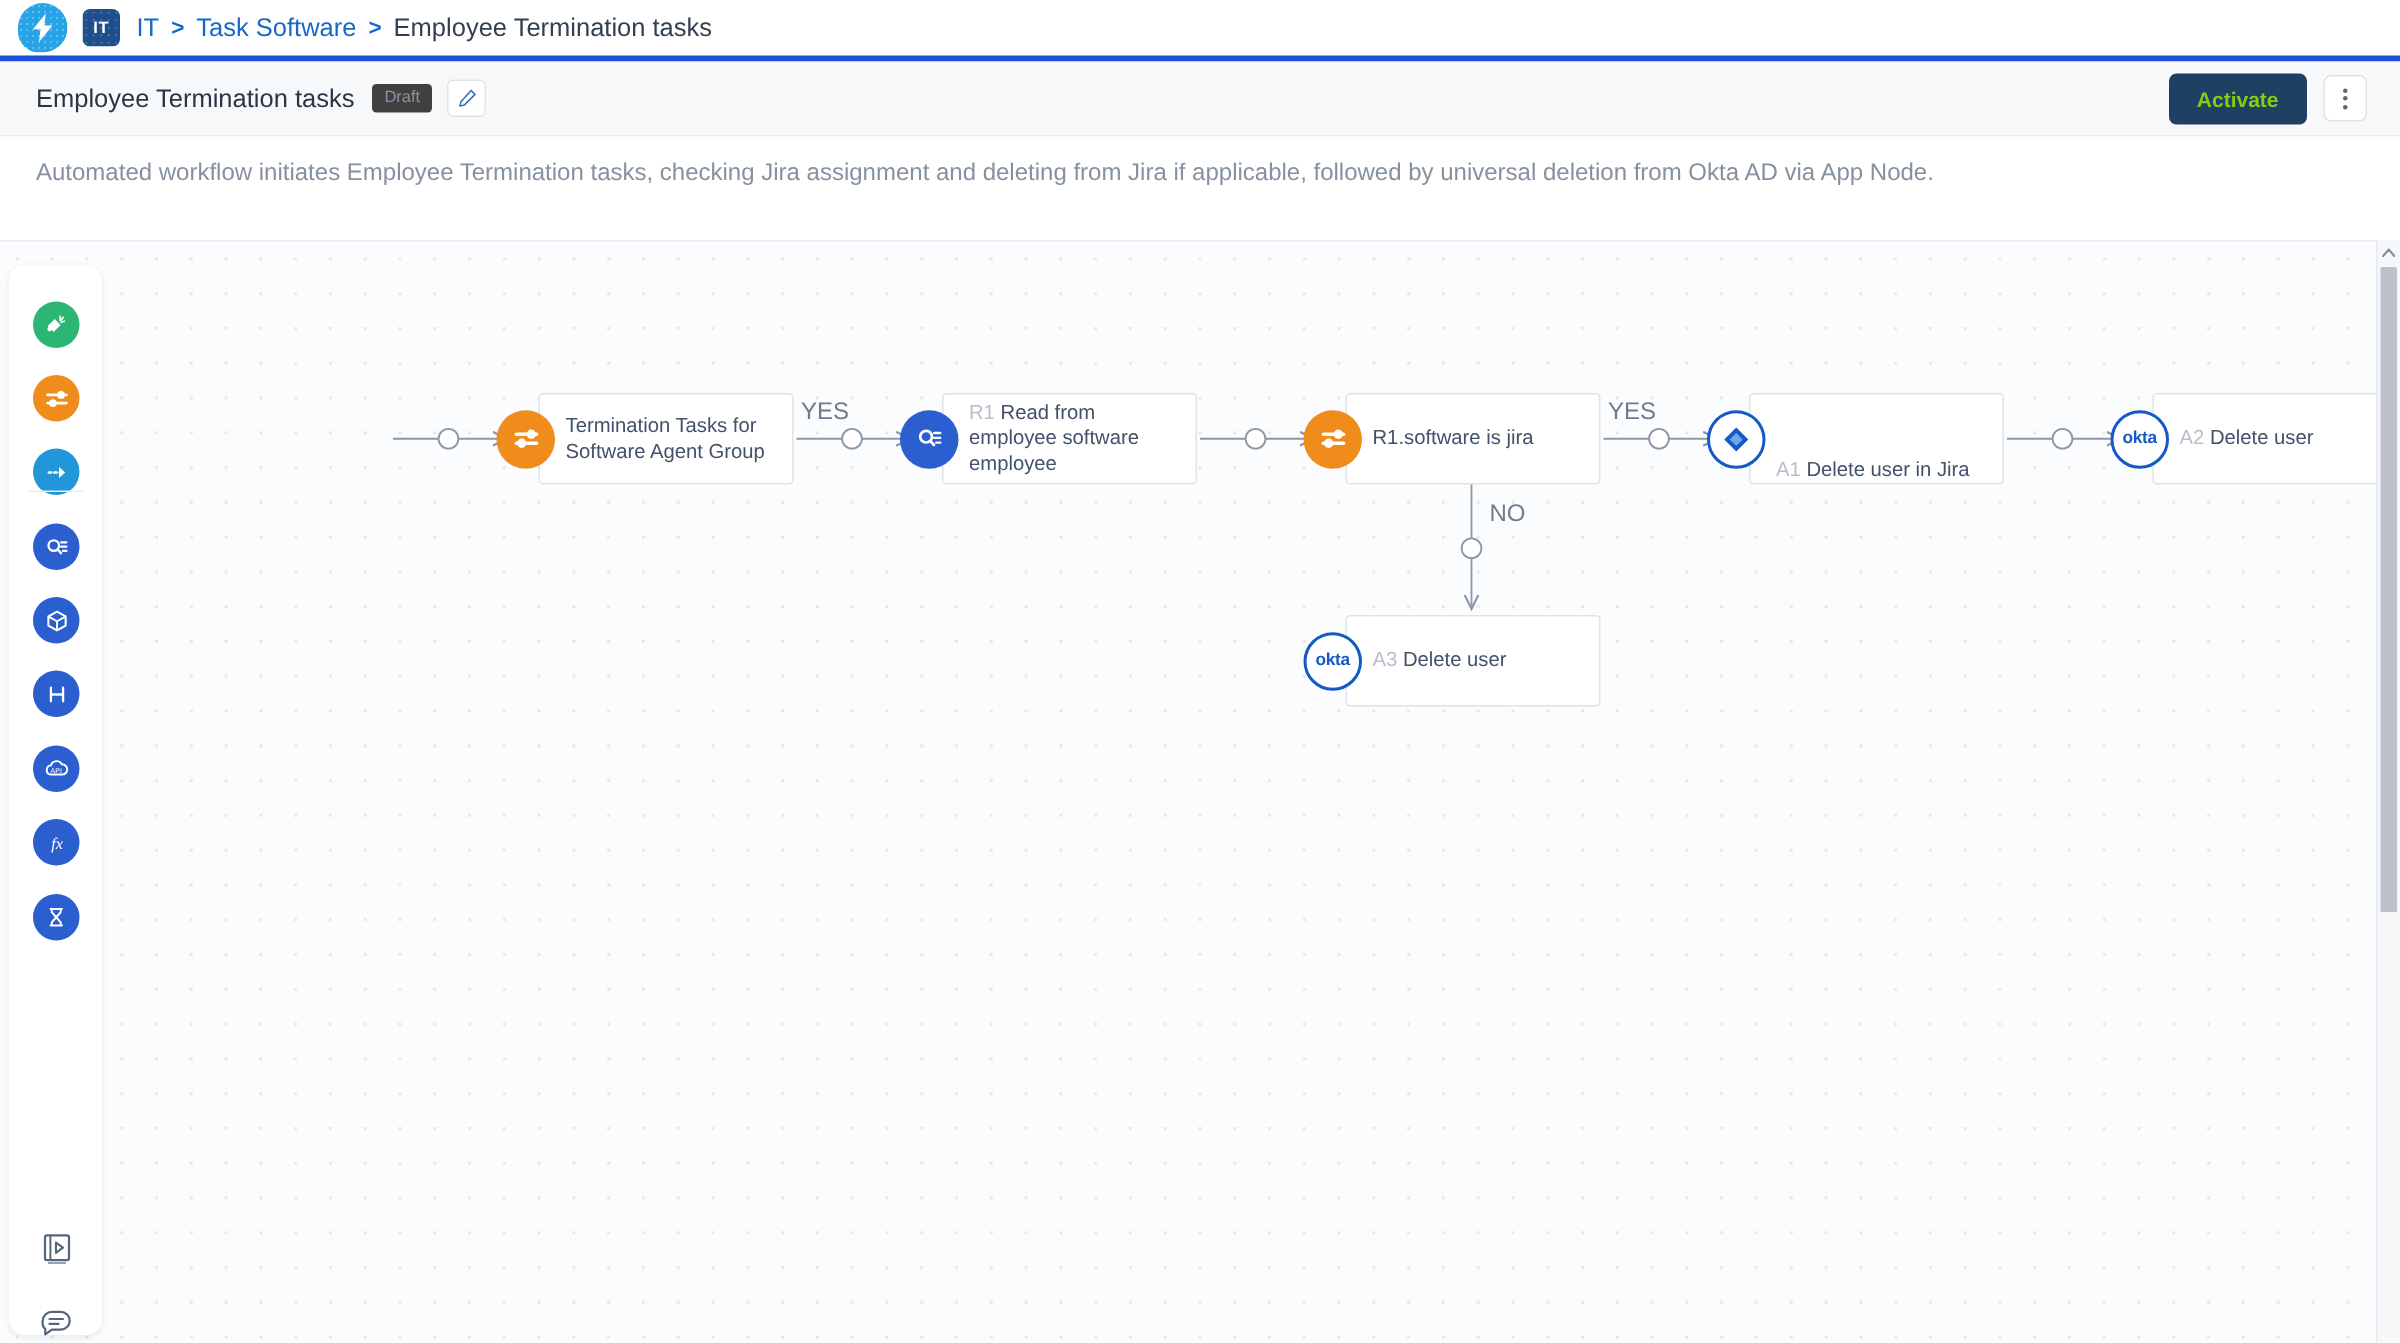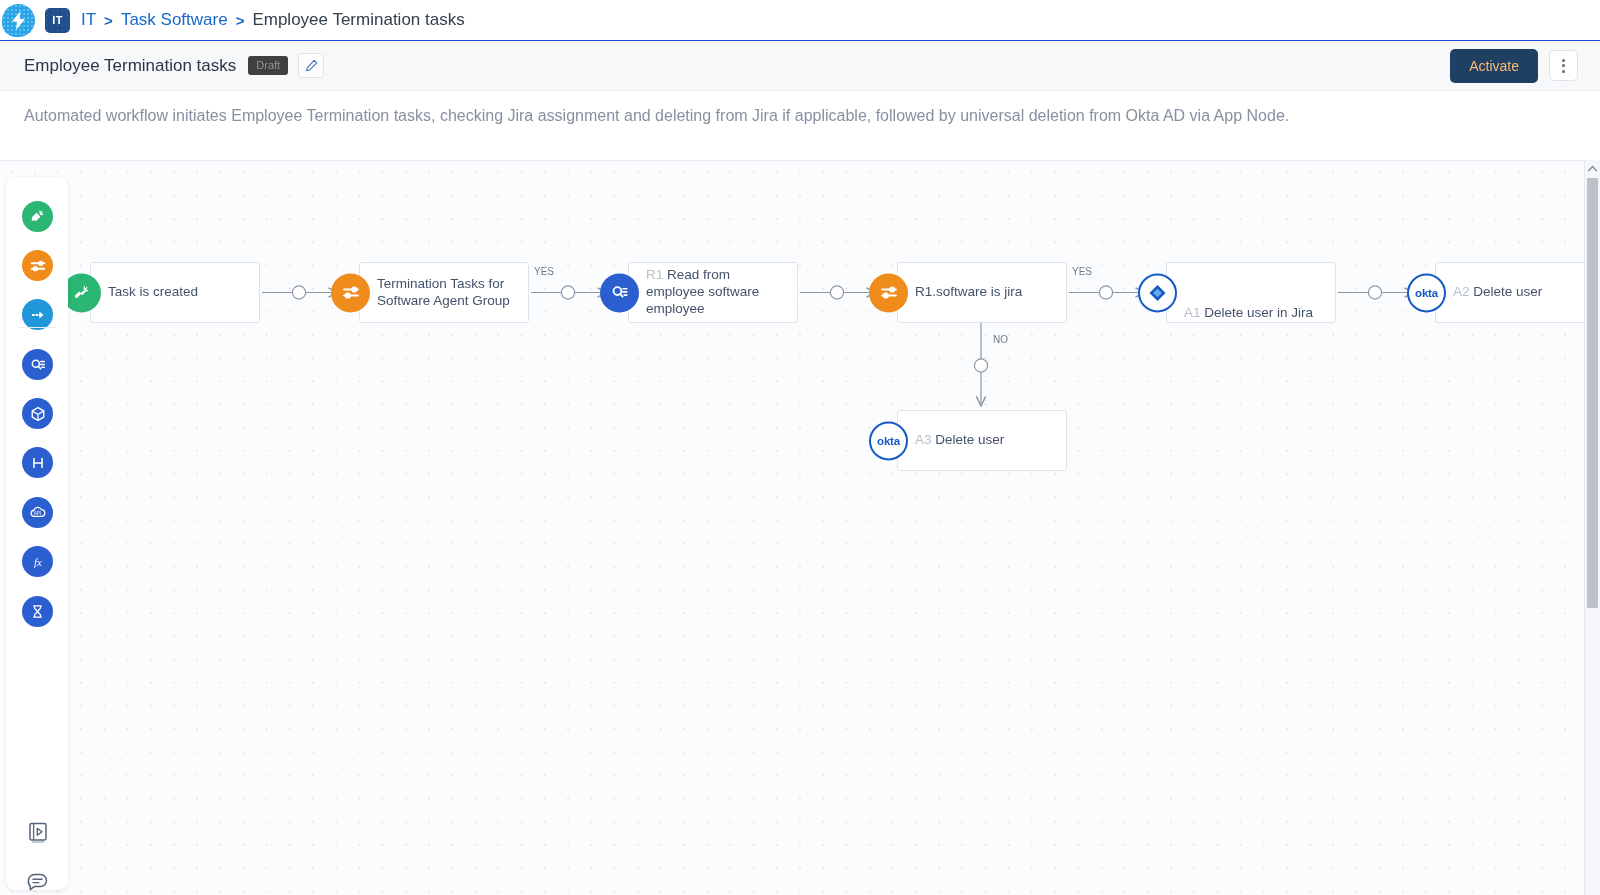--- a/index.html
+++ b/index.html
@@ -10,22 +10,22 @@
     color:#2c3e50;
     overflow:hidden;
     position:relative;
   }
 
   
   .topbar{
     height:41px;width:1600px;
     background:#ffffff;
     display:flex;align-items:center;
-    box-sizing:border-box;padding-left:2px;
-    border-bottom:1px solid #1d4ed8;
+    box-sizing:border-box;padding-left:12px;
+    border-bottom:4px solid #1d4ed8;
   }
   .logo-drop{
     width:33px;height:33px;flex:none;
     background:#27a3e8;
     border-radius:50% 50% 50% 14px;
     position:relative;
     margin-right:10px;
     background-image:radial-gradient(rgba(255,255,255,.28) 0.9px, transparent 1px);
     background-size:4px 4px;
   }
@@ -65,22 +65,22 @@
     padding:4px 8px;line-height:1;
   }
   .icon-btn{
     width:26px;height:25px;margin-left:10px;
     border:1px solid #dfe3e9;border-radius:4px;background:#fff;
     display:flex;align-items:center;justify-content:center;
     cursor:pointer;box-sizing:border-box;
   }
   .spacer{flex:1;}
   .activate-btn{
-    background:#1f3f63;color:#fdba74;border:none;border-radius:5px;
-    font-size:14px;font-weight:normal;
+    background:#1f3f63;color:#84cc16;border:none;border-radius:5px;
+    font-size:14px;font-weight:bold;
     padding:9px 19px;cursor:pointer;
     font-family:"Liberation Sans", sans-serif;
     margin-left:24px;
   }
   .kebab-btn{
     width:29px;height:31px;margin-left:11px;
     border:1px solid #dfe3e9;border-radius:5px;background:#fff;
     display:flex;flex-direction:column;align-items:center;justify-content:center;
     gap:2.5px;cursor:pointer;box-sizing:border-box;
   }
@@ -153,21 +153,21 @@
     background:#fff;border:2.5px solid #1459c4;box-sizing:border-box;
   }
   .badge.okta{
     background:#fff;border:2.5px solid #1459c4;box-sizing:border-box;
     color:#1459c4;font-size:11.5px;font-weight:bold;letter-spacing:-.2px;
   }
 
   
   .conn{position:absolute;z-index:1;}
   .edge-label{
-    position:absolute;font-size:10px;color:#6f7c8d;
+    position:absolute;font-size:16px;color:#6f7c8d;
     z-index:2;
   }
 
   
   .vscroll{
     position:absolute;right:0;top:160px;width:16px;height:735px;
     background:#f6f7f9;border-left:1px solid #e6e9ee;
     box-sizing:border-box;z-index:9;
   }
   .vscroll .arrow{
@@ -329,32 +329,20 @@
     <circle cx="1375" cy="131.5" r="6.6" fill="#fff" stroke="#8c98a8" stroke-width="1.2"></circle>
 
     <line x1="981" y1="162" x2="981" y2="245" stroke="#8c98a8" stroke-width="1.2" marker-end="url(#arr)"></line>
     <circle cx="981" cy="204.5" r="6.6" fill="#fff" stroke="#8c98a8" stroke-width="1.2"></circle>
   </svg>
 
   <div class="edge-label" style="left:534px;top:105px;">YES</div>
   <div class="edge-label" style="left:1072px;top:105px;">YES</div>
   <div class="edge-label" style="left:993px;top:173px;">NO</div>
 
-  <div class="node" style="left:90px;top:101px;width:170px;height:61px;">
-    <div class="badge" style="background:#2bb673;">
-      <svg width="19" height="19" viewBox="0 0 20 20">
-        <rect x="2.5" y="10.4" width="7.5" height="3.4" rx="1.5" fill="#fff" transform="rotate(-45 6.2 12.1)"></rect>
-        <path d="M13 3.4 L13 6.4 M15.6 4.3 L13.7 6.7 M16.6 7.3 L13.9 8.1" stroke="#fff" stroke-width="1.35" stroke-linecap="round" fill="none"></path>
-        <path d="M9 10.6 L12.4 7.2 L14.2 9 L10.8 12.4 Z" fill="#fff"></path>
-      </svg>
-    </div>
-    <div class="label" style="padding-left:17px;">
-      <span>Task is created</span>
-    </div>
-  </div>
 
   <div class="node" style="left:359px;top:101px;width:170px;height:61px;">
     <div class="badge" style="background:#ef8c1c;">
       <svg width="20" height="20" viewBox="0 0 20 20">
         <line x1="3.2" y1="7" x2="16.8" y2="7" stroke="#fff" stroke-width="2.2" stroke-linecap="round"></line>
         <line x1="3.2" y1="13" x2="16.8" y2="13" stroke="#fff" stroke-width="2.2" stroke-linecap="round"></line>
         <circle cx="13.2" cy="7" r="3.1" fill="#fff"></circle>
         <circle cx="6.8" cy="13" r="3.1" fill="#fff"></circle>
       </svg>
     </div>

